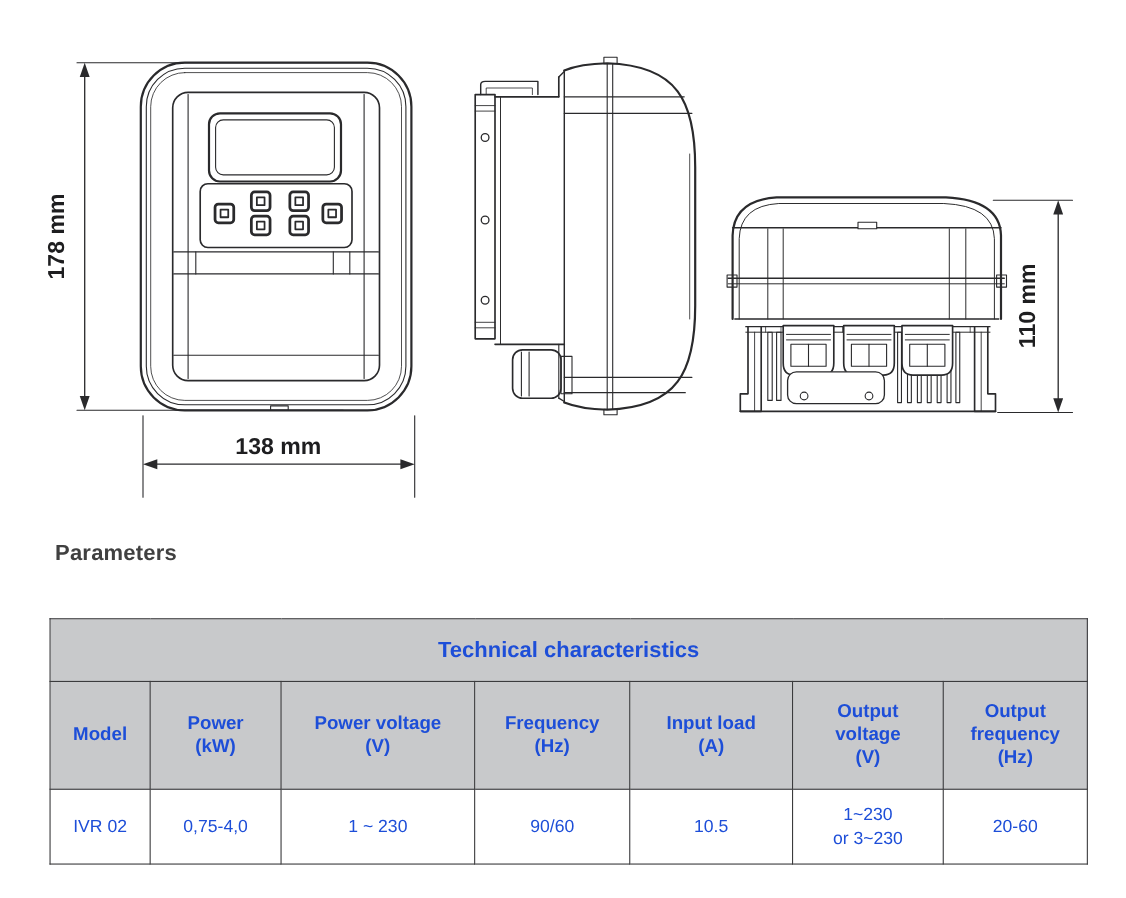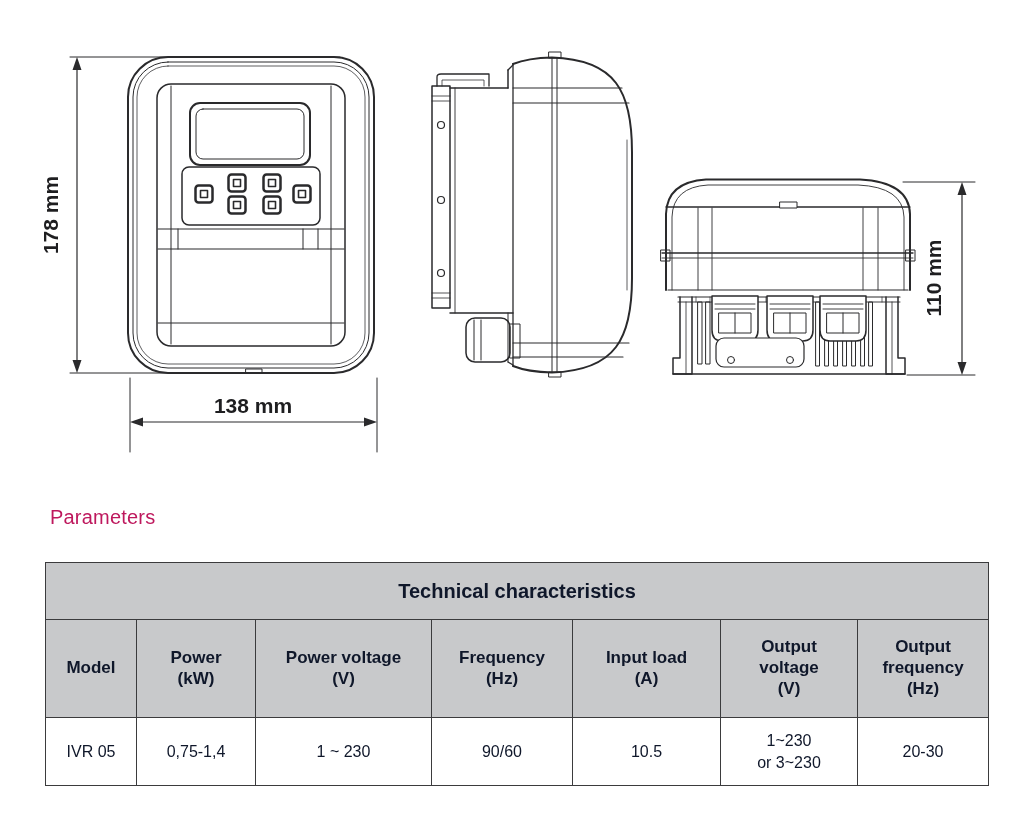--- a/index.html
+++ b/index.html
@@ -9,27 +9,27 @@
     font-family:"Liberation Sans", sans-serif;
     color:#1e1e20;
   }
   .page { position:relative; width:1024px; height:816px; background:#ffffff; overflow:hidden; }
 
   .drawings { position:absolute; left:0; top:0; width:1024px; height:470px; }
   svg text { font-family:"Liberation Sans", sans-serif; }
   .dim-label { font-size:21px; font-weight:600; fill:#1e1e20; }
 
   .section-heading {
-    position:absolute; left:50px; top:506px;
-    font-size:20px; font-weight:400; color:#be185d; letter-spacing:0.2px;
+    position:absolute; left:50px; top:492px;
+    font-size:20px; font-weight:700; color:#404040; letter-spacing:0.2px;
   }
 
   .params-table {
     position:absolute; left:45px; top:562px; width:943px;
-    border-collapse:collapse; table-layout:fixed; color:#0f172a;
+    border-collapse:collapse; table-layout:fixed; color:#1d4ed8;
   }
   .params-table th, .params-table td {
     border:1.5px solid #3b3b3d;
     text-align:center; vertical-align:middle;
     white-space:pre-line; padding:2px 4px;
   }
   .title-row th { background:#c8c9cb; height:57px; font-size:20px; font-weight:700; }
   .head-row  th { background:#c8c9cb; height:98px; font-size:17px; font-weight:700; line-height:1.22; }
   .data-row  td { background:#ffffff; height:68px; font-size:16px; font-weight:400; line-height:1.35; }
 </style>
@@ -268,25 +268,25 @@
         <th>Output
 voltage
 (V)</th>
         <th>Output
 frequency
 (Hz)</th>
       </tr>
     </thead>
     <tbody>
       <tr class="data-row">
-        <td>IVR 05</td>
-        <td>0,75-1,4</td>
+        <td>IVR 02</td>
+        <td>0,75-4,0</td>
         <td>1 ~ 230</td>
         <td>90/60</td>
         <td>10.5</td>
         <td>1~230
 or 3~230</td>
-        <td>20-30</td>
+        <td>20-60</td>
       </tr>
     </tbody>
   </table>
 
 </div>
 
 </body></html>

